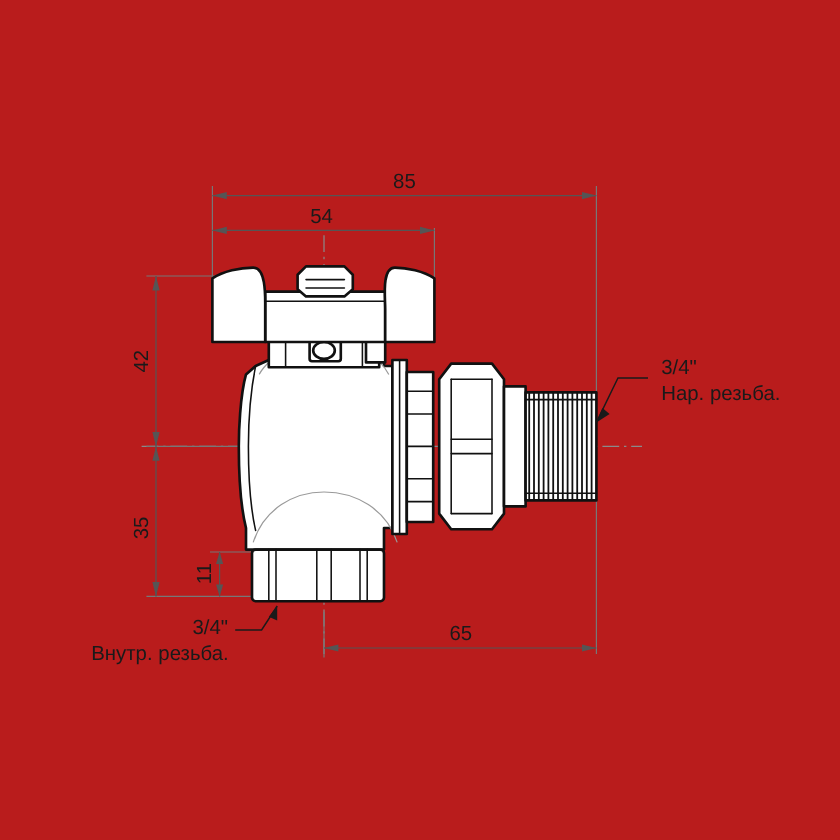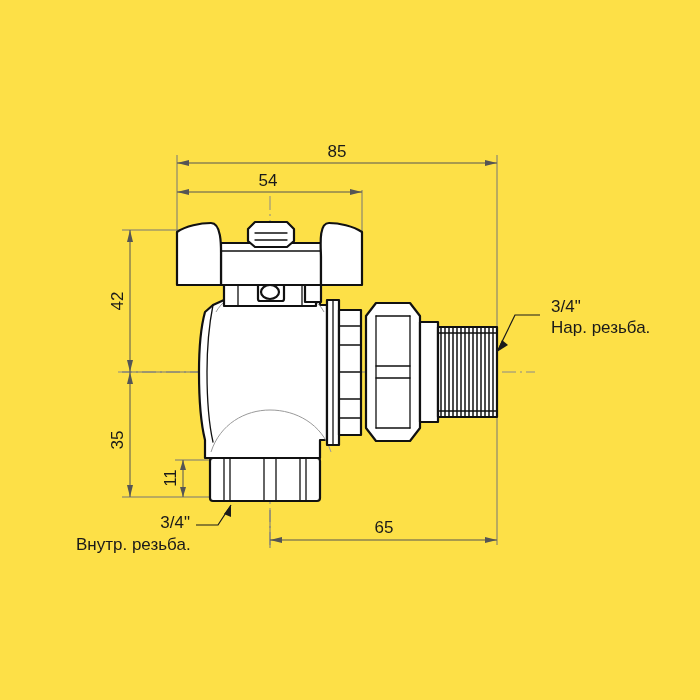--- a/index.html
+++ b/index.html
@@ -7,21 +7,21 @@
     padding: 0;
     background: #ffffff;
   }
   body {
     font-family: "Liberation Sans", sans-serif;
   }
   #drawing-root {
     position: relative;
     width: 700px;
     height: 700px;
-    background: #fde047;
+    background: #b91c1c;
     overflow: hidden;
   }
   #tech-svg {
     display: block;
     width: 700px;
     height: 700px;
   }
   .dim-text {
     font-family: "Liberation Sans", sans-serif;
     font-size: 17px;

